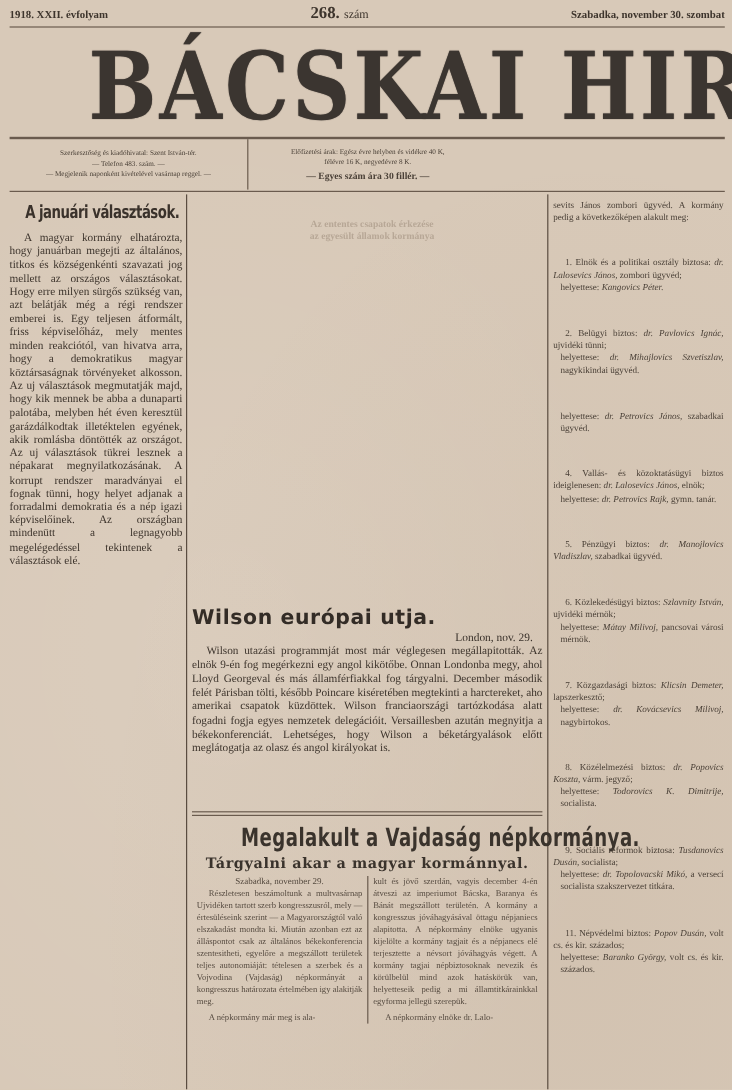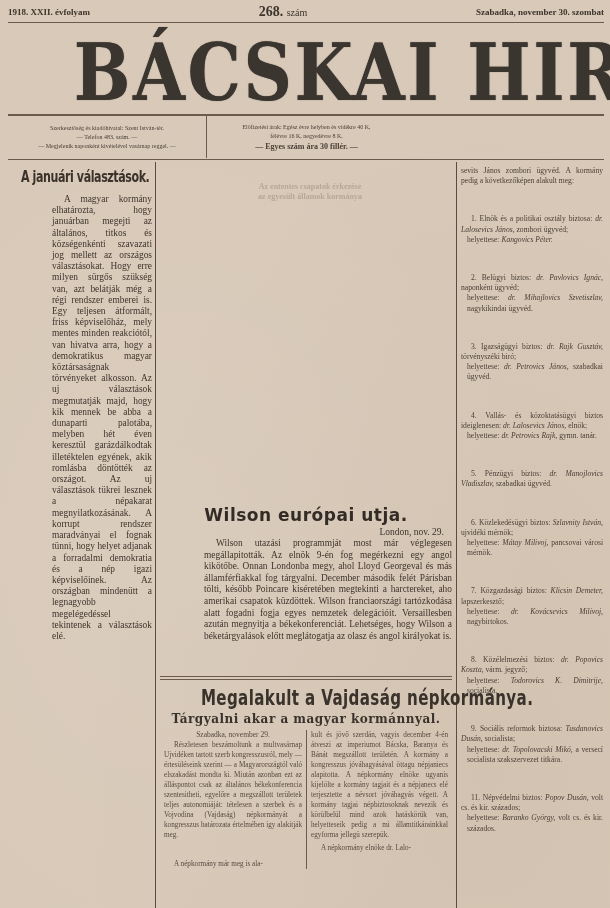--- a/index.html
+++ b/index.html
@@ -54,32 +54,32 @@
 
   
   .leftcol { position: absolute; left: 8px; top: 168px; width: 144px; }
   .leftcol h2 {
     font-family: "DejaVu Sans Condensed", "DejaVu Sans", sans-serif;
     font-size: 15px; font-weight: bold; text-align: center;
     transform: scaleX(0.82); transform-origin: center; white-space: nowrap;
     color: #3a322b; margin-bottom: 8px; letter-spacing: -0.5px;
   }
   .body-text { font-size: 9.4px; line-height: 11.2px; text-align: justify; color: #3e352d; }
-  .body-text p { text-indent: 12px; margin-left: 44px; }
+  .body-text p { text-indent: 12px; }
 
   
   .midcol { position: absolute; left: 160px; width: 292px; }
   .faint-head {
     position: absolute; left: 210px; top: 182px; width: 200px;
     font-size: 8px; line-height: 10px; text-align: center; color: #b7a796; font-weight: bold;
   }
   .wilson { top: 505px; }
   .wilson h2 {
     font-family: "DejaVu Sans", sans-serif; font-weight: bold; font-size: 17px;
-    text-align: center; color: #332c26; letter-spacing: 0.5px;
+    text-align: left; color: #332c26; letter-spacing: 0.5px;
   }
   .dateline { text-align: right; font-size: 9.5px; margin: 2px 8px 1px 0; }
   .wilson .body-text { font-size: 9.4px; line-height: 11.6px; }
   .vajd { top: 686px; }
   .vajd h2 {
     font-family: "DejaVu Sans", sans-serif; font-weight: bold; font-size: 21px;
     text-align: center; color: #3a332c; transform: scaleX(0.72); transform-origin: center;
     white-space: nowrap; letter-spacing: 0.5px;
   }
   .vajd h3 {
@@ -154,42 +154,41 @@
   <div class="rule" style="top:676px; left:160px; right:158px;"></div>
   <div class="rule" style="top:679px; left:160px; right:158px;"></div>
 
   <div class="midcol vajd">
     <h2>Megalakult a Vajdaság népkormánya.</h2>
     <h3>Tárgyalni akar a magyar kormánnyal.</h3>
     <div class="cols">
       <div>
         <div class="dl">Szabadka, november 29.</div>
         <p style="text-indent:10px;">Részletesen beszámoltunk a multvasárnap Ujvidéken tartott szerb kongresszusról, mely — értesüléseink szerint — a Magyarországtól való elszakadást mondta ki. Miután azonban ezt az álláspontot csak az általános békekonferencia szentesitheti, egyelőre a megszállott területek teljes autonomiáját: tételesen a szerbek és a Vojvodina (Vajdaság) népkormányát a kongresszus határozata értelmében igy alakitják meg.</p>
-        <p style="text-indent:10px; margin-top:19px;">A népkormány már meg is ala-</p>
+        <p style="text-indent:10px; margin-top:3px;">A népkormány már meg is ala-</p>
       </div>
       <div>
         <p>kult és jövő szerdán, vagyis december 4-én átveszi az imperiumot Bácska, Baranya és Bánát megszállott területén. A kormány a kongresszus jóváhagyásával öttagu népjaniecs alapitotta. A népkormány elnöke ugyanis kijelölte a kormány tagjait és a népjanecs elé terjesztette a névsort jóváhagyás végett. A kormány tagjai népbiztosoknak nevezik és körülbelül mind azok hatáskörük van, helyetteseik pedig a mi államtitkárainkkal egyforma jellegü szerepük.</p>
         <p style="text-indent:10px; margin-top:3px;">A népkormány elnöke dr. Lalo-</p>
       </div>
     </div>
   </div>
 
   <div class="rightcol">
     <div class="intro">sevits János zombori ügyvéd. A kormány pedig a következőképen alakult meg:</div>
 
     <div class="item">
       <div class="ttl"><span>1. Elnök és a politikai osztály biztosa:</span> <i>dr. Lalosevics János,</i> <span>zombori ügyvéd;</span></div>
       <div class="dep"><span>helyettese:</span> <i>Kangovics Péter.</i></div>
     </div>
     <div class="item">
-      <div class="ttl"><span>2. Belügyi biztos:</span> <i>dr. Pavlovics Ignác,</i> <span>naponként ügyvéd;</span></div>
+      <div class="ttl"><span>2. Belügyi biztos:</span> <i>dr. Pavlovics Ignác,</i> <span>ujvidéki tünni;</span></div>
       <div class="dep"><span>helyettese:</span> <i>dr. Mihajlovics Szvetiszlav,</i> <span>nagykikindai ügyvéd.</span></div>
     </div>
     <div class="item">
-      <div class="ttl"><span>3. Igazságügyi biztos:</span> <i>dr. Rajk Gusztáv,</i> <span>törvényszéki biró;</span></div>
       <div class="dep"><span>helyettese:</span> <i>dr. Petrovics János,</i> <span>szabadkai ügyvéd.</span></div>
     </div>
     <div class="item">
       <div class="ttl"><span>4. Vallás- és közoktatásügyi biztos ideiglenesen:</span> <i>dr. Lalosevics János,</i> <span>elnök;</span></div>
       <div class="dep"><span>helyettese:</span> <i>dr. Petrovics Rajk,</i> <span>gymn. tanár.</span></div>
     </div>
     <div class="item">
       <div class="ttl"><span>5. Pénzügyi biztos:</span> <i>dr. Manojlovics Vladiszlav,</i> <span>szabadkai ügyvéd.</span></div>
     </div>
     <div class="item">

